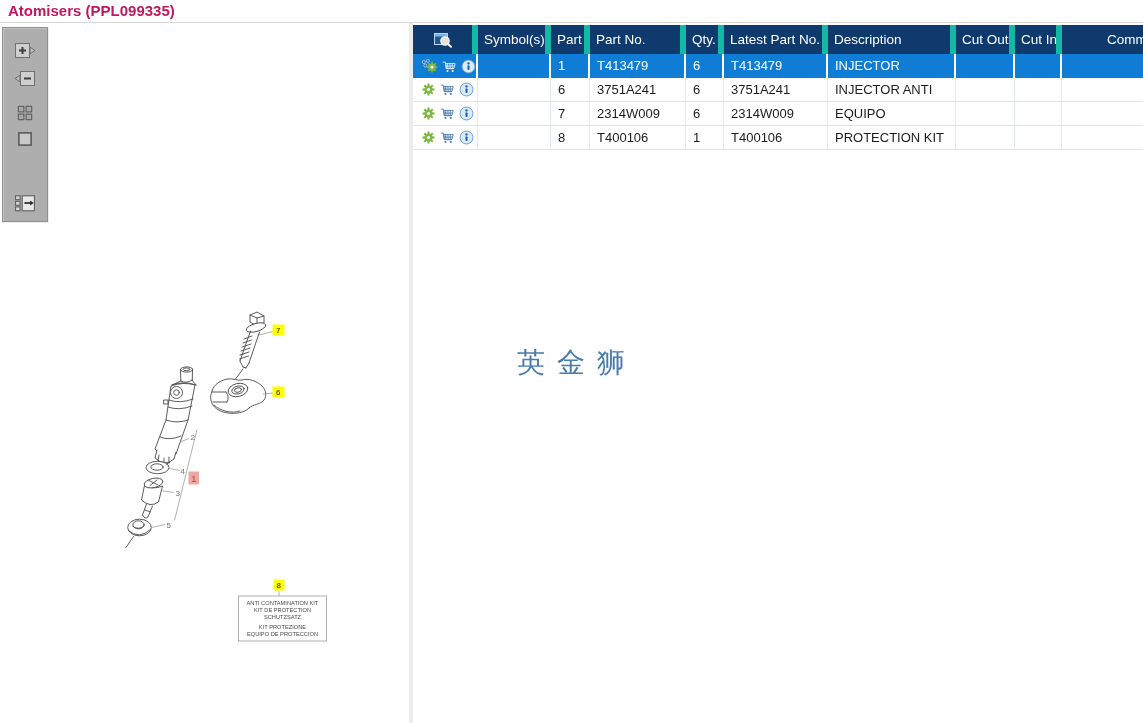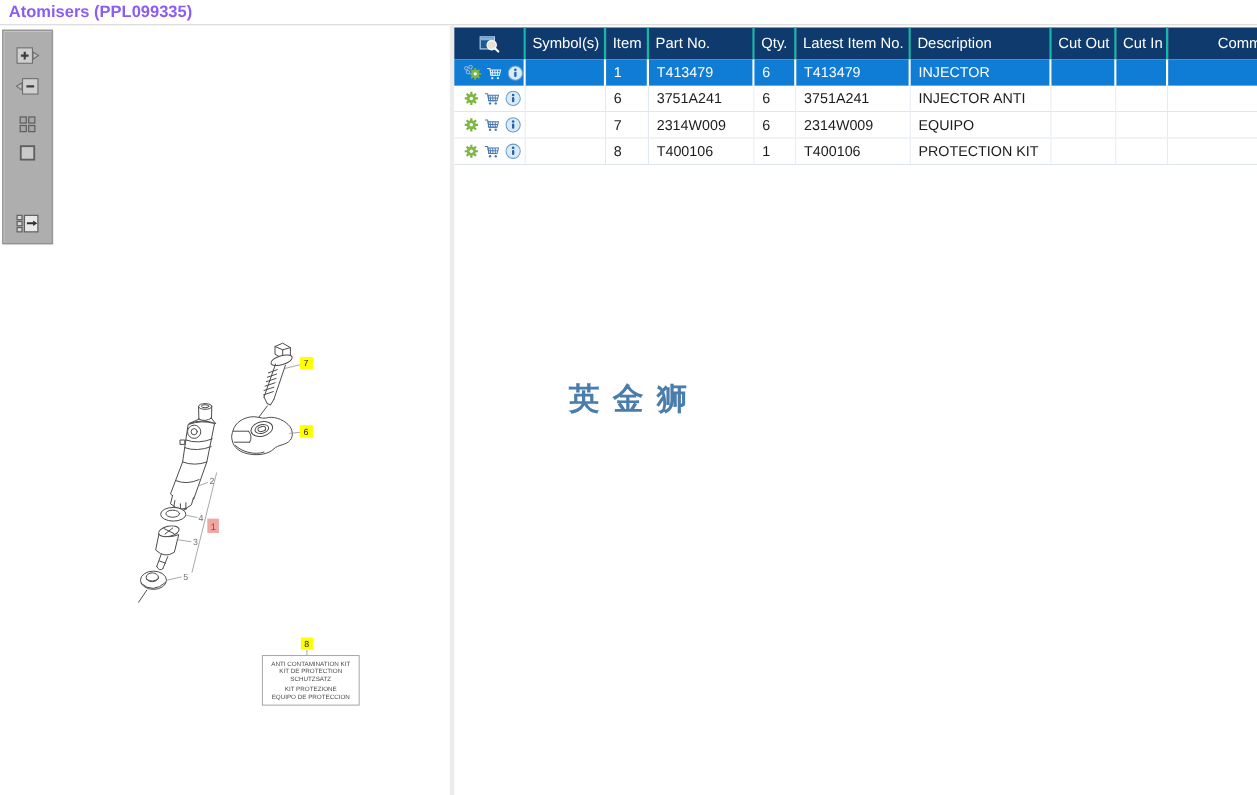--- a/index.html
+++ b/index.html
@@ -4,21 +4,21 @@
 <style>
   html,body{margin:0;padding:0;}
   body{
     width:1143px;height:723px;position:relative;overflow:hidden;
     background:#ffffff;
     font-family:"Liberation Sans","DejaVu Sans",sans-serif;
     -webkit-font-smoothing:antialiased;
   }
   
   .titlebar{position:absolute;left:0;top:0;width:100%;height:22px;background:#fff;}
-  .titlebar .t{position:absolute;left:8px;top:2px;font-size:15px;font-weight:bold;color:#8b5cf6;}
+  .titlebar .t{position:absolute;left:8px;top:2px;font-size:15px;font-weight:bold;color:#be185d;}
   .title-underline{position:absolute;left:0;top:22px;width:100%;height:1px;background:#d8d8d8;}
   
   .viewer-toolbar{
     position:absolute;left:2px;top:27px;width:44px;height:193px;
     background:#aeaeae;border:1px solid #8f8f8f;
     box-shadow:1px 1px 0 #ededed, inset 1px 1px 0 #c4c4c4;
   }
   .vbtn{
     position:absolute;left:8px;width:28px;height:22px;border:0;padding:0;margin:0;
     background:transparent;cursor:pointer;display:flex;align-items:center;justify-content:center;
@@ -29,21 +29,21 @@
   
   .parts-table{
     position:absolute;left:413px;top:25px;width:730px;
     display:grid;
     grid-template-columns:65px 73px 39px 96px 38px 104px 128px 59px 47px 81px;
     grid-auto-rows:auto;
     font-size:13px;color:#1c1c1c;
   }
   .hc{
     background:#0E3A6D;color:#fff;height:29px;line-height:29px;
-    padding-left:6px;box-sizing:border-box;border-right:2px solid #14b8a6;
+    padding-left:6px;box-sizing:border-box;border-right:6px solid #14b8a6;
     font-size:13.5px;white-space:nowrap;overflow:hidden;cursor:default;
   }
   .hc.last{border-right:0;padding-left:45px;}
   .hc.icon-cell{display:flex;align-items:center;justify-content:center;padding-left:0;}
   .dc{
     height:24px;line-height:23px;box-sizing:border-box;padding-left:7px;
     border-right:1px solid #e3e9f0;border-bottom:1px solid #dde4ec;
     white-space:nowrap;overflow:hidden;background:#fff;cursor:default;
   }
   .dc.last{border-right:0;}
@@ -60,21 +60,21 @@
   .diagram-svg{position:absolute;left:118px;top:300px;width:215px;height:345px;}
   .lw{stroke:#4a4a4a;stroke-width:0.9;fill:none;stroke-linecap:round;stroke-linejoin:round;}
   .lwf{stroke:#4a4a4a;stroke-width:0.9;fill:#ffffff;stroke-linejoin:round;}
   .leader{stroke:#8f8f8f;stroke-width:0.7;fill:none;}
   .dl{fill:#6f6f6f;font-size:8px;}
   .cl{fill:#1a1a1a;font-size:8px;}
   .kit-text{fill:#4a4a4a;font-size:5.7px;text-anchor:middle;}
   
   .watermark{
     position:absolute;left:517px;top:344px;
-    font-size:28px;font-weight:bold;color:#4A7CAC;letter-spacing:12px;white-space:nowrap;
+    font-size:28px;font-weight:normal;color:#4A7CAC;letter-spacing:12px;white-space:nowrap;
   }
   .defs-holder{position:absolute;width:0;height:0;overflow:hidden;}
 </style>
 </head>
 <body>
 
 <svg class="defs-holder" aria-hidden="true">
   <defs>
     <g id="gear-g">
       <g stroke="#79B23F" stroke-width="2.1">
@@ -282,24 +282,24 @@
 <div class="watermark">英金狮</div>
 
 <div class="parts-table">
 
   <div class="hc icon-cell">
     <svg style="width:20px;height:18px">
         <use href="#icon-docsearch"></use>
       </svg>
   </div>
   <div class="hc">Symbol(s)</div>
-  <div class="hc">Item</div>
+  <div class="hc">Part</div>
   <div class="hc">Part No.</div>
   <div class="hc">Qty.</div>
-  <div class="hc">Latest Item No.</div>
+  <div class="hc">Latest Part No.</div>
   <div class="hc">Description</div>
   <div class="hc">Cut Out</div>
   <div class="hc">Cut In</div>
   <div class="hc last">Comment</div>
 
   <div class="rowgroup sel">
     <div class="dc icons">
       <svg class="ric" style="width:17px">
           <use href="#icon-symbol-gear"></use>
         </svg>

